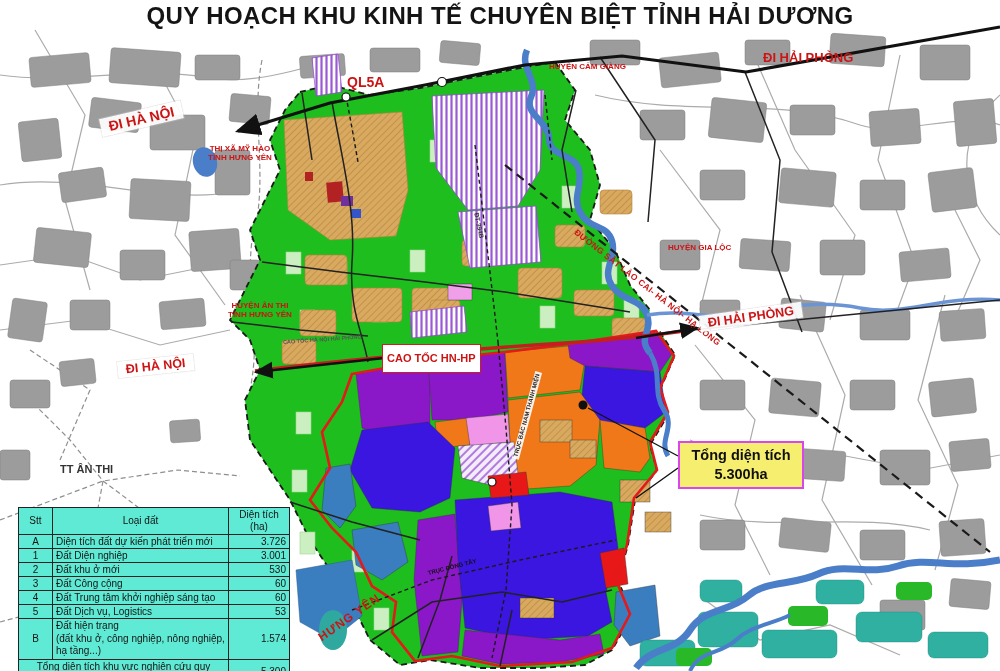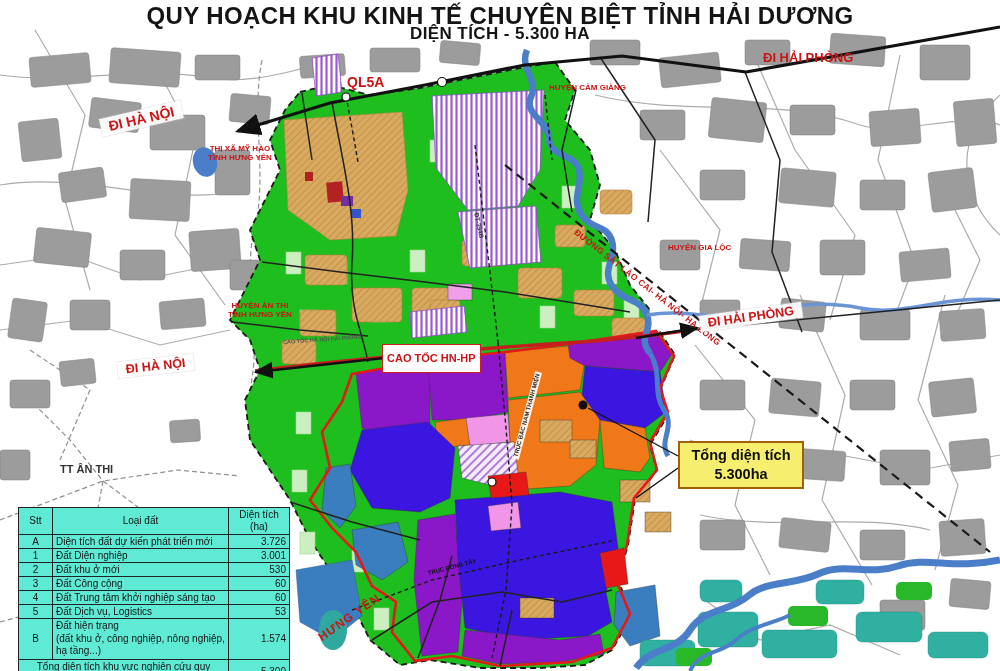--- a/index.html
+++ b/index.html
@@ -10,36 +10,36 @@
   .ttl{position:absolute;left:0;right:0;text-align:center;font-weight:bold;color:#141414;letter-spacing:.4px;}
   #title1{top:2px;font-size:24px;}
   #title2{top:24px;font-size:17px;}
   .lbl{position:absolute;font-weight:bold;color:#cc1414;white-space:pre-line;line-height:1.15;}
   .lbl-bg{background:rgba(255,255,255,.93);padding:1px 8px;box-shadow:0 0 0 1px rgba(200,200,200,.35);}
   .sm{font-size:8px;font-weight:bold;text-align:center;}
   .tiny{font-size:5.5px;color:#555;font-weight:bold;}
   #lbl-di-ha-noi-top{left:101px;top:119px;font-size:14px;transform:rotate(-13deg);transform-origin:left center;}
   #lbl-di-hai-phong-top{left:763px;top:51px;font-size:13px;}
   #lbl-ql5a{left:347px;top:74px;font-size:14px;}
-  #lbl-huyen-cam-giang{left:505px;top:83px;padding-left:44px;}
+  #lbl-huyen-cam-giang{left:505px;top:62px;padding-left:44px;}
   #lbl-thi-xa-my-hao{left:208px;top:144px;}
   #lbl-huyen-an-thi{left:228px;top:301px;}
   #lbl-duong-sat{left:578px;top:228px;font-size:8.5px;transform:rotate(38deg);transform-origin:left top;letter-spacing:.4px;}
   #lbl-huyen-gia-loc{left:668px;top:243px;}
   #lbl-di-hai-phong-mid{left:700px;top:316px;font-size:12.5px;transform:rotate(-8deg);transform-origin:left center;}
   #lbl-cao-toc{left:382px;top:344px;font-size:11px;background:#fff;border:1.5px solid #cc2020;padding:7px 4px;}
   #lbl-di-ha-noi-mid{left:118px;top:362px;font-size:12.5px;transform:rotate(-6deg);transform-origin:left center;}
   #lbl-cao-toc-tiny{left:283px;top:339px;transform:rotate(-4deg);transform-origin:left center;position:absolute;}
   #lbl-tt-an-thi{left:60px;top:463px;font-size:11px;color:#333;}
   #lbl-hung-yen{left:320px;top:632px;font-size:12px;transform:rotate(-35deg);transform-origin:left center;letter-spacing:1px;}
   #lbl-dt394b{left:480px;top:212px;font-size:6.5px;color:#333;transform:rotate(78deg);transform-origin:left top;}
   #lbl-truc-bac-nam{left:512px;top:458px;font-size:6px;color:#222;background:rgba(255,255,255,.9);padding:0 2px;transform:rotate(-75deg);transform-origin:left top;}
   #lbl-truc-dong-tay{left:428px;top:570px;font-size:6px;color:#111;transform:rotate(-14deg);transform-origin:left center;}
   #callout{position:absolute;left:678px;top:441px;width:122px;height:44px;background:#f6ee6e;
-           border:2px solid #a16207;display:flex;flex-direction:column;justify-content:center;
+           border:2px solid #d946ef;display:flex;flex-direction:column;justify-content:center;
            text-align:center;font-weight:bold;color:#101010;font-size:14.5px;line-height:1.3;}
   #land-table{position:absolute;left:18px;top:507px;width:272px;border-collapse:collapse;
               background:#5eead4;font-size:10px;color:#141414;}
   #land-table td{border:1px solid #222;padding:1px 3px;vertical-align:middle;}
   #land-table .c{text-align:center;} #land-table .r{text-align:right;}
   #land-table .pre{white-space:pre-line;line-height:1.25;}
   #land-table .hdr td{text-align:center;white-space:pre-line;line-height:1.2;height:24px;}
   .colstt{width:28px;} .colloai{width:178px;} .coldt{width:56px;}
 </style>
 </head>
@@ -319,21 +319,20 @@
 
   <g stroke="#111" stroke-width="1.4">
     <line x1="678" y1="456" x2="588" y2="408"></line>
     <line x1="678" y1="468" x2="636" y2="498"></line>
   </g>
   <circle cx="583" cy="405" r="4.5" fill="#101010"></circle>
   <circle cx="492" cy="482" r="4" fill="#fff" stroke="#111" stroke-width="1.2"></circle>
 </svg>
 
   <div class="ttl" id="title1">QUY HOẠCH KHU KINH TẾ CHUYÊN BIỆT TỈNH HẢI DƯƠNG</div>
-  <div class="ttl" id="title2">DIỆN TÍCH - 5.300 HA</div>
 
   <div class="lbl lbl-bg" id="lbl-di-ha-noi-top">ĐI HÀ NỘI</div>
   <div class="lbl" id="lbl-di-hai-phong-top">ĐI HẢI PHÒNG</div>
   <div class="lbl" id="lbl-ql5a">QL5A</div>
   <div class="lbl sm" id="lbl-huyen-cam-giang">HUYỆN CẨM GIÀNG</div>
   <div class="lbl sm" id="lbl-thi-xa-my-hao">THỊ XÃ MỸ HÀO
 TỈNH HƯNG YÊN</div>
   <div class="lbl sm" id="lbl-huyen-an-thi">HUYỆN ÂN THI
 TỈNH HƯNG YÊN</div>
   <div class="lbl" id="lbl-duong-sat">ĐƯỜNG SẮT LÀO CAI- HÀ NỘI- HẠ LONG</div>

